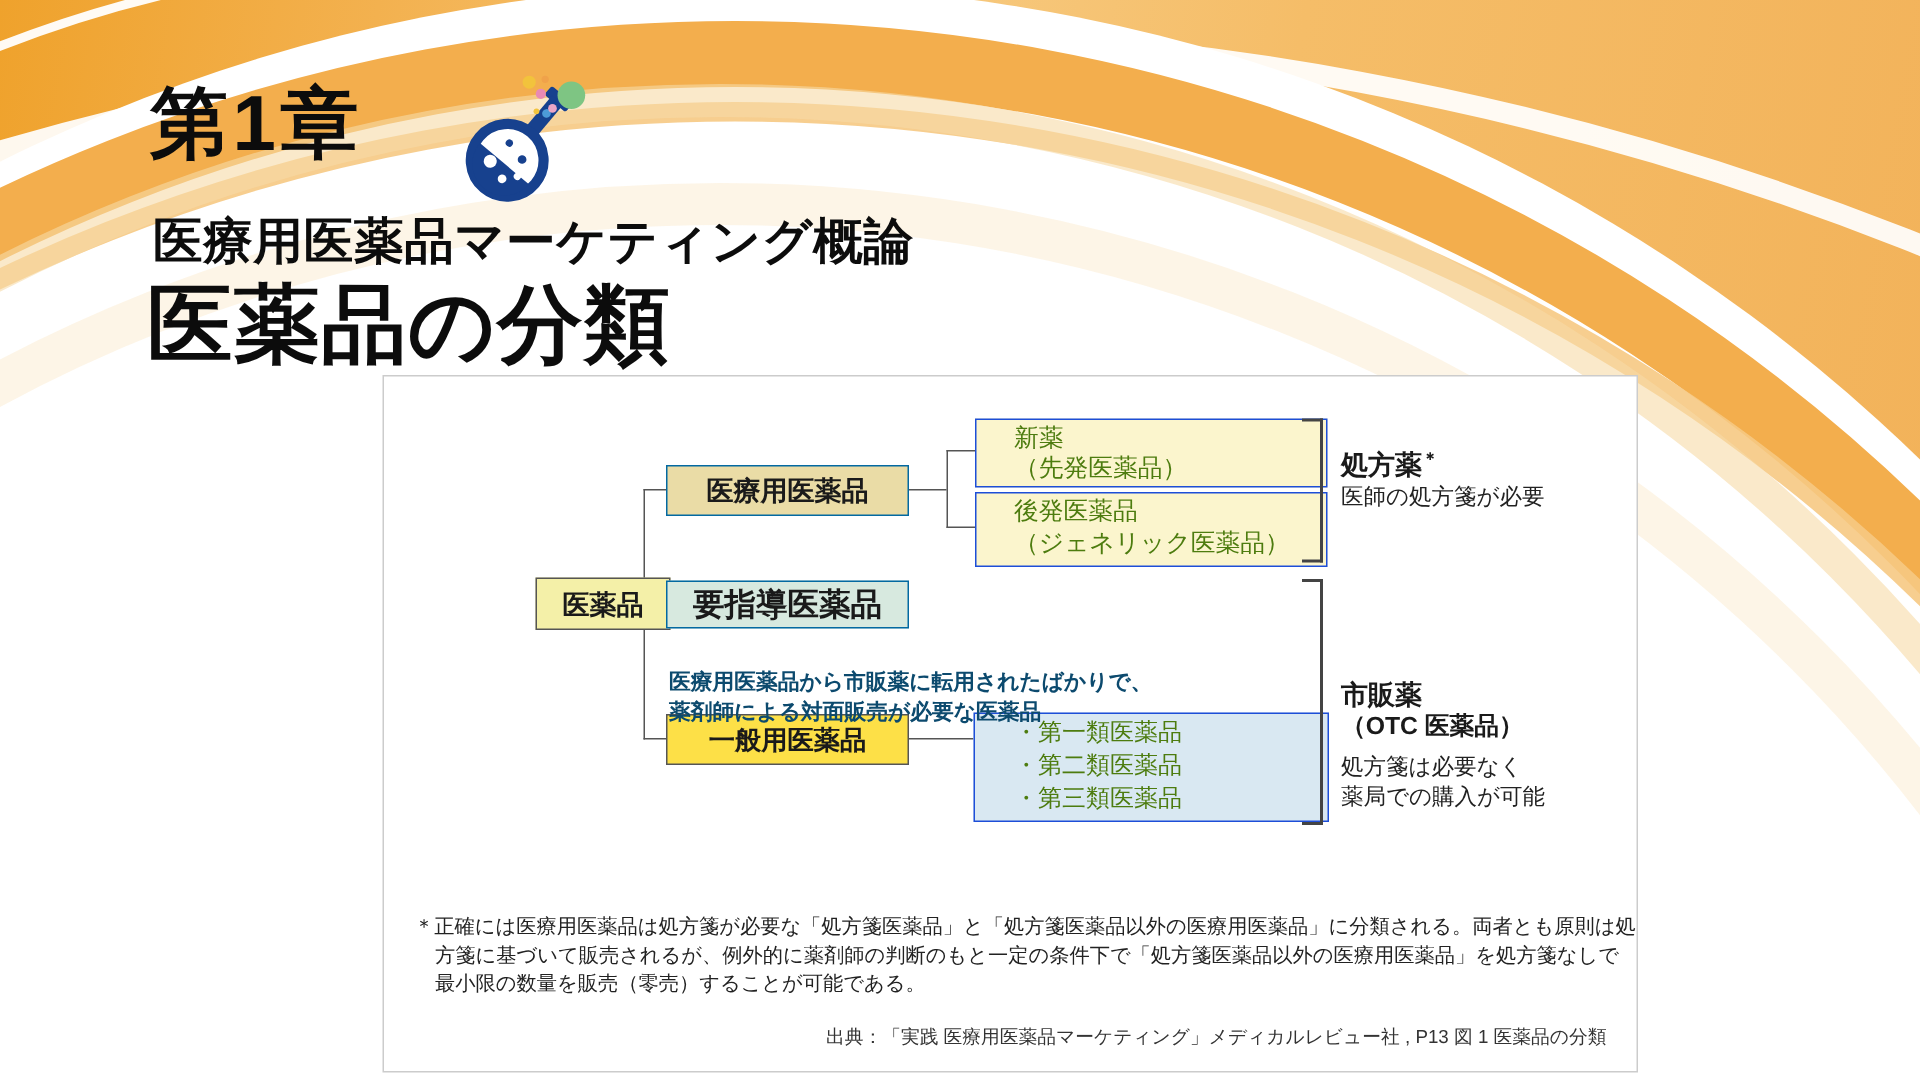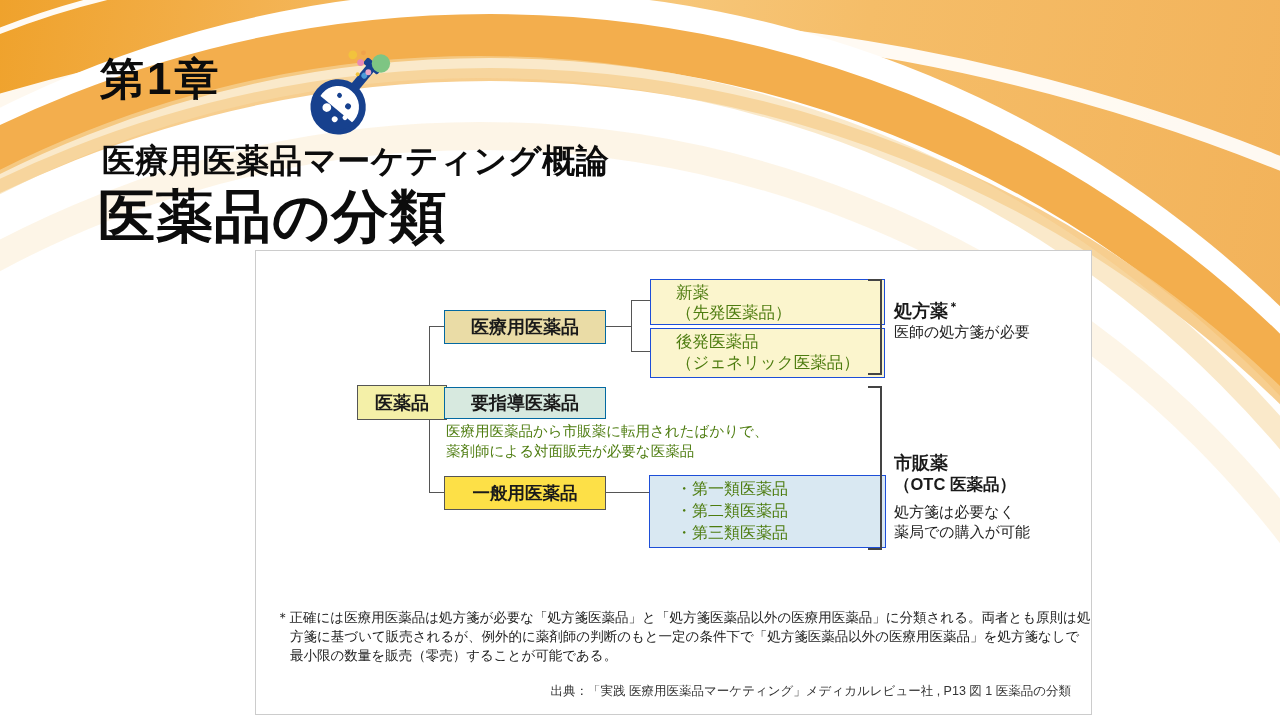--- a/index.html
+++ b/index.html
@@ -8,26 +8,26 @@
          background:linear-gradient(100deg,#efa22c 0%,#f3b14f 18%,#f7ca80 42%,#f5bd68 62%,#f2b158 100%);}
   .abs{position:absolute;}
   .circle{position:absolute;border-radius:50%;box-sizing:content-box;}
   
   .panel{position:absolute;left:255px;top:250px;width:835px;height:463px;
          background:#fff;border:1px solid #ccc;}
   .dbox{position:absolute;display:flex;align-items:center;justify-content:center;
         border:1px solid #0369a1;font-weight:700;color:#1a1a1a;}
   .line{position:absolute;background:#555;}
   .bracket{position:absolute;border-top:2px solid #444;border-right:2px solid #444;border-bottom:2px solid #444;}
-  .note{position:absolute;font-size:14.5px;line-height:19.5px;color:#4d7c0f;font-weight:400;}
+  .note{position:absolute;font-size:14.5px;line-height:19.5px;color:#0c4a6e;font-weight:700;margin-top:24px;}
   .grp-title{position:absolute;font-size:18px;font-weight:700;color:#1a1a1a;line-height:21px;}
   .grp-desc{position:absolute;font-size:15px;color:#222;line-height:20px;font-weight:500;}
   .subbox{position:absolute;border:1px solid #1d4ed8;font-weight:400;color:#4d7c0f;}
   .subbox div{white-space:nowrap;}
-  .chapter{position:absolute;left:100px;top:54px;font-size:44px;font-weight:700;letter-spacing:3px;line-height:1.15;color:#0c0c0c;}
+  .chapter{position:absolute;left:100px;top:54px;font-size:52px;font-weight:700;letter-spacing:3px;line-height:1.15;color:#0c0c0c;}
   .subtitle{position:absolute;left:102px;top:139px;font-size:33px;font-weight:700;letter-spacing:.5px;color:#0c0c0c;}
   .maintitle{position:absolute;left:98px;top:179px;font-size:57px;font-weight:700;letter-spacing:1px;color:#0c0c0c;}
   .footnote{position:absolute;left:20px;top:357px;width:802px;font-size:13.5px;line-height:19px;color:#222;
             padding-left:14px;text-indent:-14px;}
   .source{position:absolute;right:20px;top:432px;width:560px;text-align:right;font-size:12.5px;color:#333;}
   sup{font-size:11px;}
 </style>
 </head>
 <body>
 
@@ -81,21 +81,21 @@
     <div class="line" style="left:375px;top:100px;width:19px;height:1px;"></div>
     <div class="line" style="left:348px;top:241px;width:45px;height:1px;"></div>
 
     <div class="dbox" style="left:57px;top:134px;width:88px;height:33px;background:#F4F0A8;border-color:#555;font-size:18px;margin-left:44px;">
       <span>医薬品</span>
     </div>
 
     <div class="dbox" style="left:188px;top:59px;width:160px;height:32px;background:#EADCA6;font-size:18px;">
       <span>医療用医薬品</span>
     </div>
-    <div class="dbox" style="left:188px;top:136px;width:160px;height:30px;background:#D7E9DF;font-size:18px;">
+    <div class="dbox" style="left:188px;top:136px;width:160px;height:30px;background:#D7E9DF;font-size:21px;">
       <span>要指導医薬品</span>
     </div>
     <div class="dbox" style="left:188px;top:225px;width:160px;height:32px;background:#fde047;border-color:#555;font-size:17.5px;">
       <span>一般用医薬品</span>
     </div>
 
     <div class="subbox" style="left:394px;top:28px;width:208px;height:42px;background:#FBF5CD;font-size:16.5px;line-height:20px;padding:2px 0 0 25px;">
       <div>新薬</div>
       <div>（先発医薬品）</div>
     </div>

